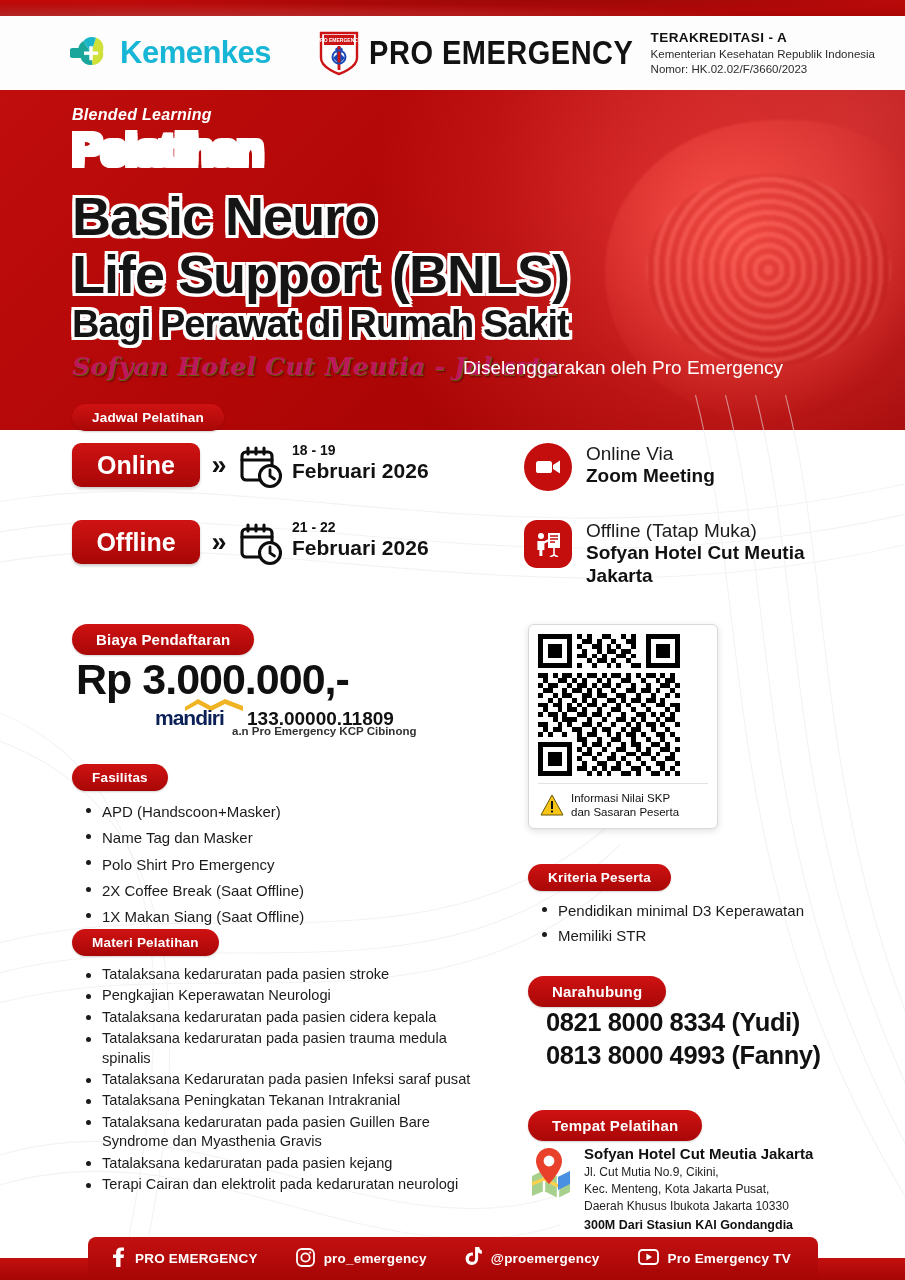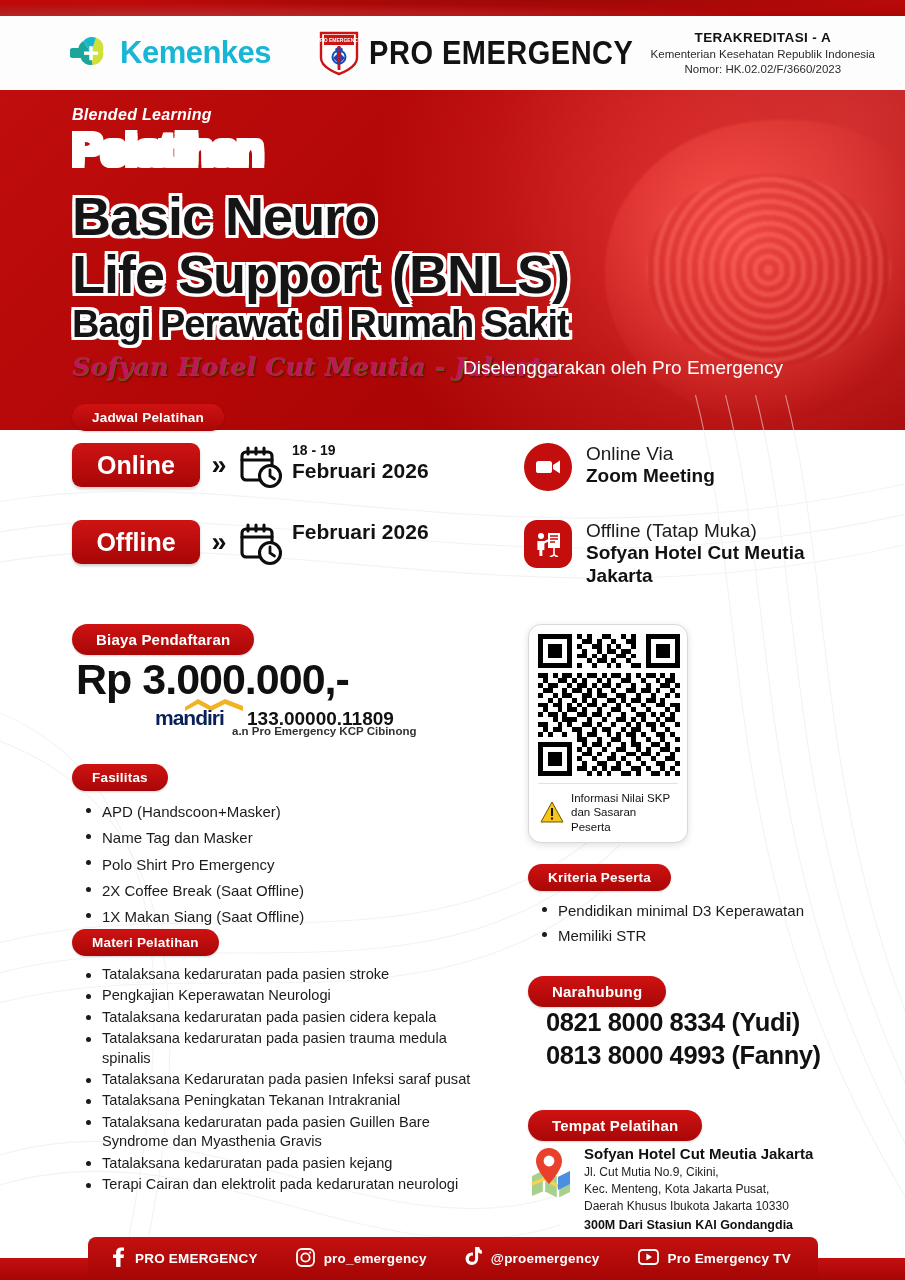--- a/index.html
+++ b/index.html
@@ -33,21 +33,21 @@
   .kem-mark{ width:42px; height:42px; position:relative; flex:none; }
   .kem-text{ font-size:31px; font-weight:bold; color:#18b6d6; letter-spacing:-.5px; }
 
   .logo-pe{ display:flex; align-items:center; gap:10px; margin-left:48px; }
   .pe-shield{ width:40px; height:46px; flex:none; }
   .pe-text{
     font-size:29px; font-weight:bold; color:#121212;
     letter-spacing:.5px; transform:scaleY(1.12); font-family:"Liberation Sans", sans-serif;
   }
 
-  .accred{ margin-left:auto; text-align:center; padding-right:12px; line-height:1.32; }
+  .accred{ margin-left:auto; text-align:left; padding-right:12px; line-height:1.32; }
   .accred .a1{ font-size:13.5px; font-weight:bold; color:#111; letter-spacing:.4px; }
   .accred .a2{ font-size:11.5px; color:#2b2b2b; }
   .accred .a3{ font-size:11.5px; color:#2b2b2b; }
 
   
   .hero{
     position:absolute; left:0; top:90px; width:905px; height:340px;
     background:
       radial-gradient(circle at 78% 38%, rgba(255,70,70,.55) 0%, rgba(200,10,10,0) 46%),
       radial-gradient(circle at 95% 10%, rgba(255,120,120,.30) 0%, rgba(190,0,0,0) 40%),
@@ -145,22 +145,22 @@
   .price{ font-size:43px; font-weight:bold; color:#101010; letter-spacing:-1px; }
   .bank-row{ position:absolute; left:155px; top:702px; z-index:6; display:flex; align-items:flex-end; }
   .mandiri-logo{ position:relative; width:86px; height:26px; flex:none; }
   .mandiri-word{ font-size:21px; font-weight:bold; color:#0a2056; letter-spacing:-1px; line-height:1; position:absolute; left:0; bottom:0; }
   .mandiri-wave{ position:absolute; left:30px; bottom:17px; width:58px; height:13px; }
   .acct{ font-size:19px; font-weight:bold; color:#111; margin-left:6px; line-height:1; }
   .acct-sub{ position:absolute; left:232px; top:725px; z-index:6; font-size:11.5px; color:#333; font-weight:bold; }
 
   
   .qr-card{
-    position:absolute; left:528px; top:624px; width:160px; z-index:5;
-    background:#fff; border:1px solid #d9d9d9; border-radius:13px;
+    position:absolute; left:528px; top:624px; width:190px; z-index:5;
+    background:#fff; border:1px solid #d9d9d9; border-radius:6px;
     box-shadow:0 2px 7px rgba(0,0,0,.13); padding:9px 9px 0;
   }
   .qr-img{ width:142px; height:142px; display:block; }
   .qr-note{ border-top:1px solid #e2e2e2; margin-top:7px; padding:7px 2px 8px; display:flex; align-items:center; gap:7px; }
   .warn-ico{ width:24px; height:22px; flex:none; }
   .qr-note-txt{ font-size:11.5px; color:#111; line-height:1.24; }
 
   
   #fac-badge{ left:72px; top:764px; }
   .fac-list{ position:absolute; left:84px; top:800px; z-index:5; }
@@ -335,20 +335,21 @@
           <g fill="none" stroke="#0d0d0d" stroke-width="3.1" stroke-linecap="round">
             <rect x="4" y="7" width="30" height="28" rx="4"></rect>
             <path d="M4 15 H34"></path>
             <path d="M10 3 V9 M18 3 V9 M26 3 V9"></path>
           </g>
           <circle cx="32" cy="31" r="10.5" fill="#fff" stroke="#0d0d0d" stroke-width="3.1"></circle>
           <path d="M32 25 V31 L36.5 34" stroke="#0d0d0d" stroke-width="2.8" fill="none" stroke-linecap="round"></path>
         </svg>
       </div>
       <div class="dates">
+        <div class="d1">21 - 22</div>
         <div class="d2">Februari 2026</div>
       </div>
       <div class="venue-icon">
         <svg width="28" height="26" viewBox="0 0 28 26">
           <circle cx="7" cy="5" r="3" fill="#fff"></circle>
           <path d="M3.4 10 h7 v9 h-2 v6 h-3 v-6 h-2 z" fill="#fff"></path>
           <path d="M9 12 L15 9" stroke="#fff" stroke-width="2" stroke-linecap="round"></path>
           <rect x="14" y="2" width="12" height="15" fill="#fff"></rect>
           <g stroke="#c40d0d" stroke-width="1.4">
             <path d="M16 5 h8 M16 8 h8 M16 11 h5"></path>

